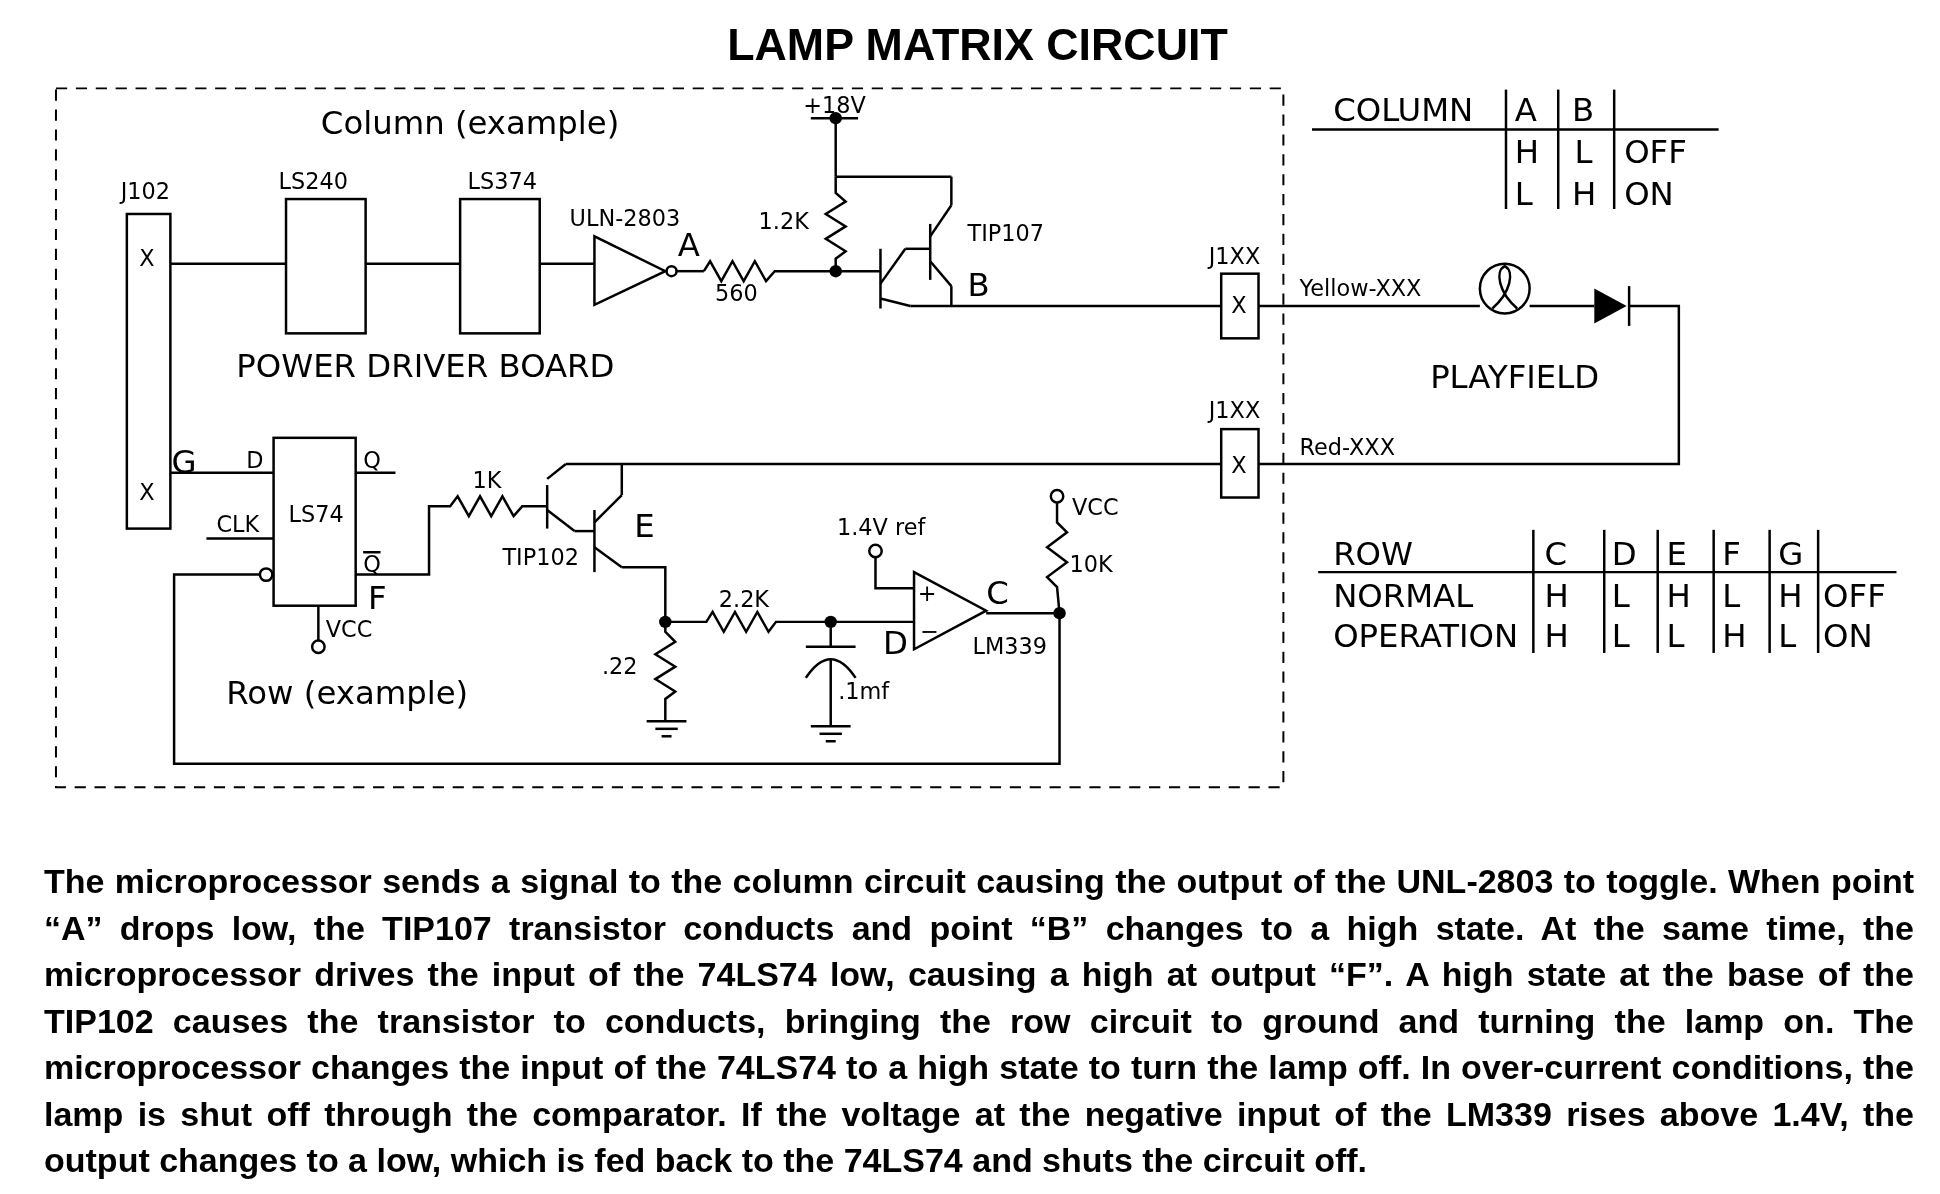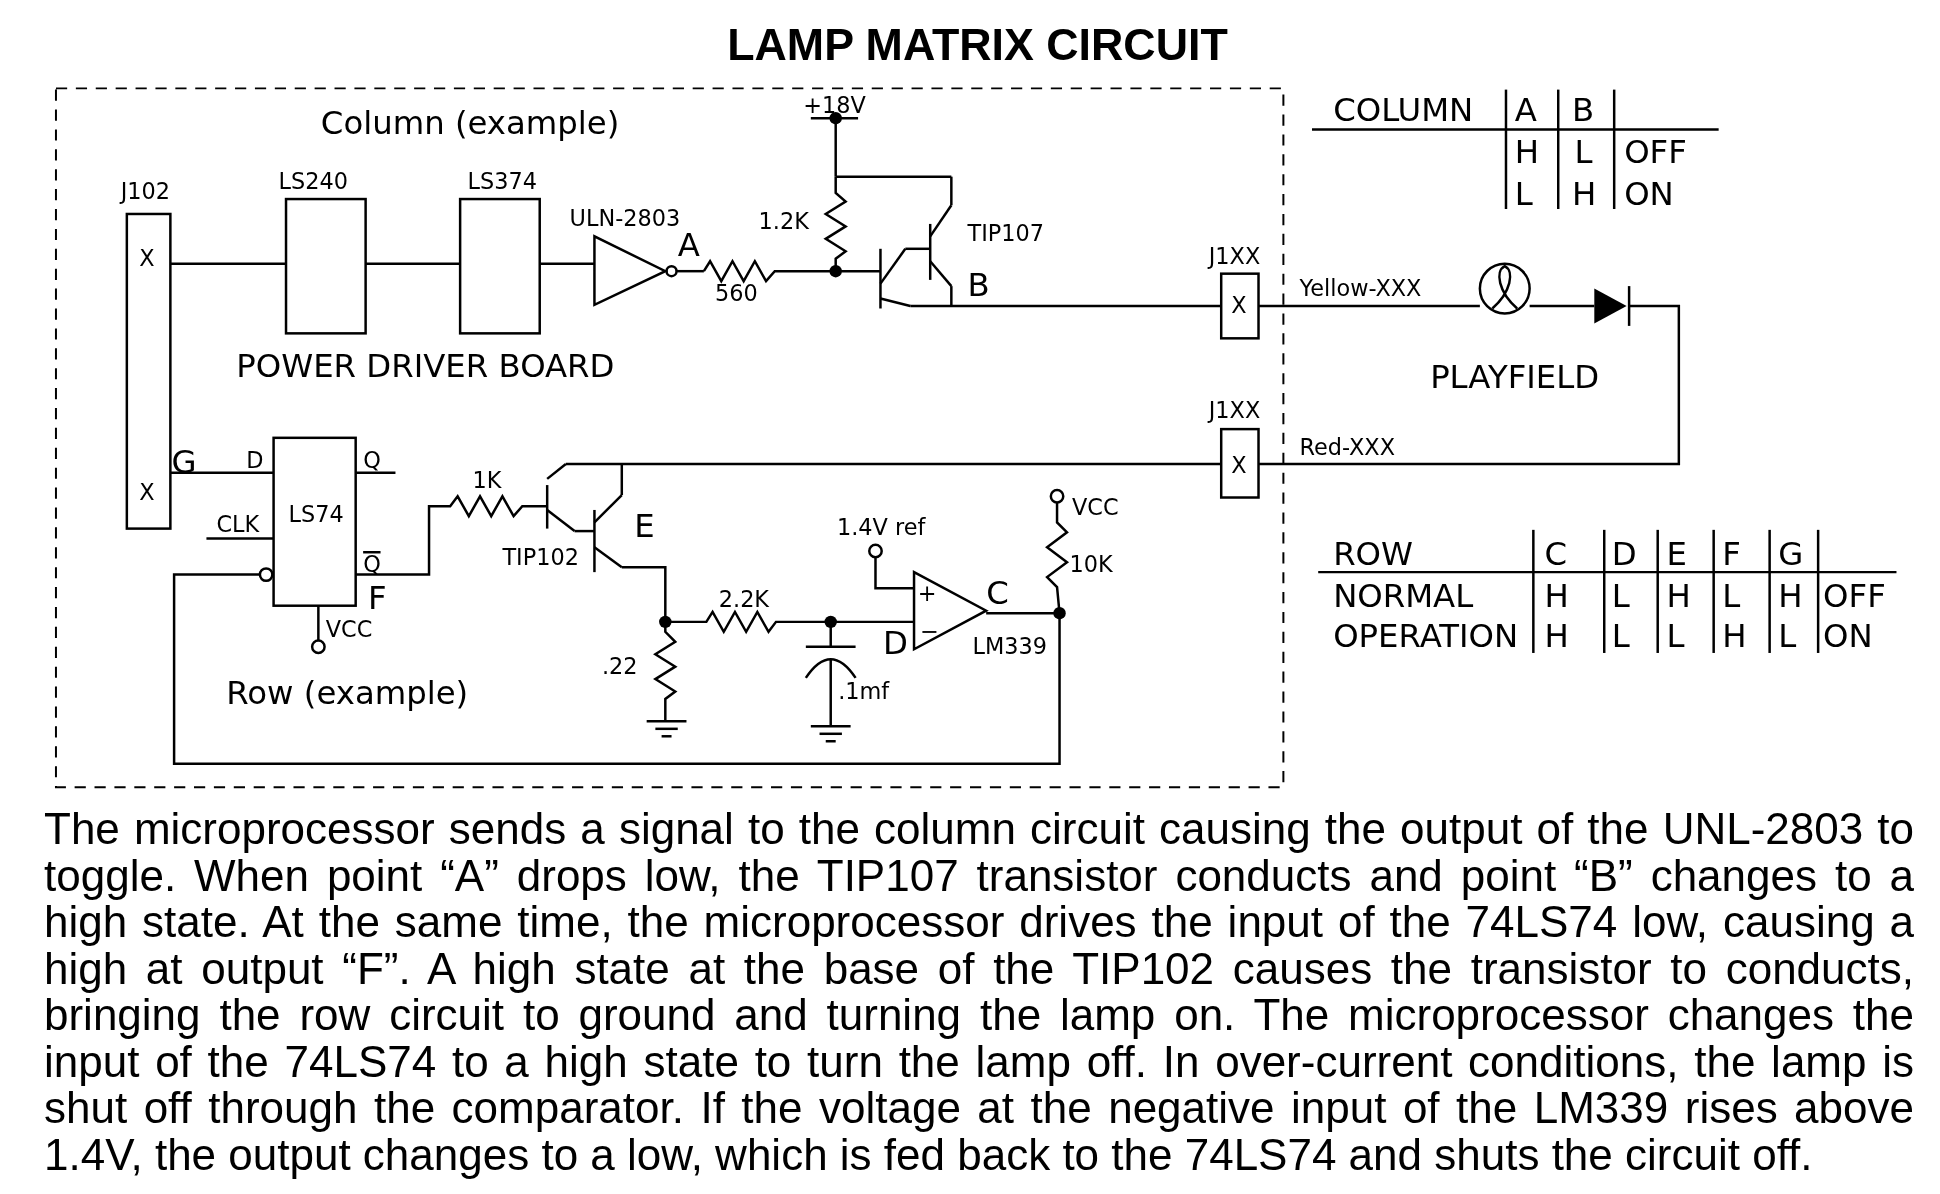--- a/index.html
+++ b/index.html
@@ -6,23 +6,23 @@
   body { width:1940px; height:1194px; overflow:hidden; position:relative; }
   #diagram { position:absolute; left:0; top:0; width:1940px; height:1194px; }
   svg text { font-family:"DejaVu Sans", sans-serif; fill:#000; }
   .lbl { font-size:18px; }
   .big { font-size:26px; }
   .title { font-family:"Liberation Sans", sans-serif; font-weight:bold; font-size:36px; }
   .w { stroke:#000; stroke-width:2; fill:none; }
   .dash { stroke:#000; stroke-width:1.6; fill:none; stroke-dasharray:9 7; }
   .tbl { font-size:26px; }
   #desc {
-    position:absolute; left:44px; top:806px; width:1870px;
-    font-family:"Liberation Sans", sans-serif; font-size:44px; line-height:46.5px;
-    color:#000; text-align:justify;
+    position:absolute; left:44px; top:858px; width:1870px;
+    font-family:"Liberation Sans", sans-serif; font-size:34px; line-height:46.5px;
+    color:#000; text-align:justify;font-weight:bold;
   }
   #desc p { margin:0; }
 </style>
 </head>
 <body>
 
 <svg id="diagram" viewBox="0 0 1560 960" xmlns="http://www.w3.org/2000/svg">
   <text class="title" x="786" y="48" text-anchor="middle">LAMP MATRIX CIRCUIT</text>
 
   <rect class="dash" x="45" y="71" width="987" height="562"></rect>

